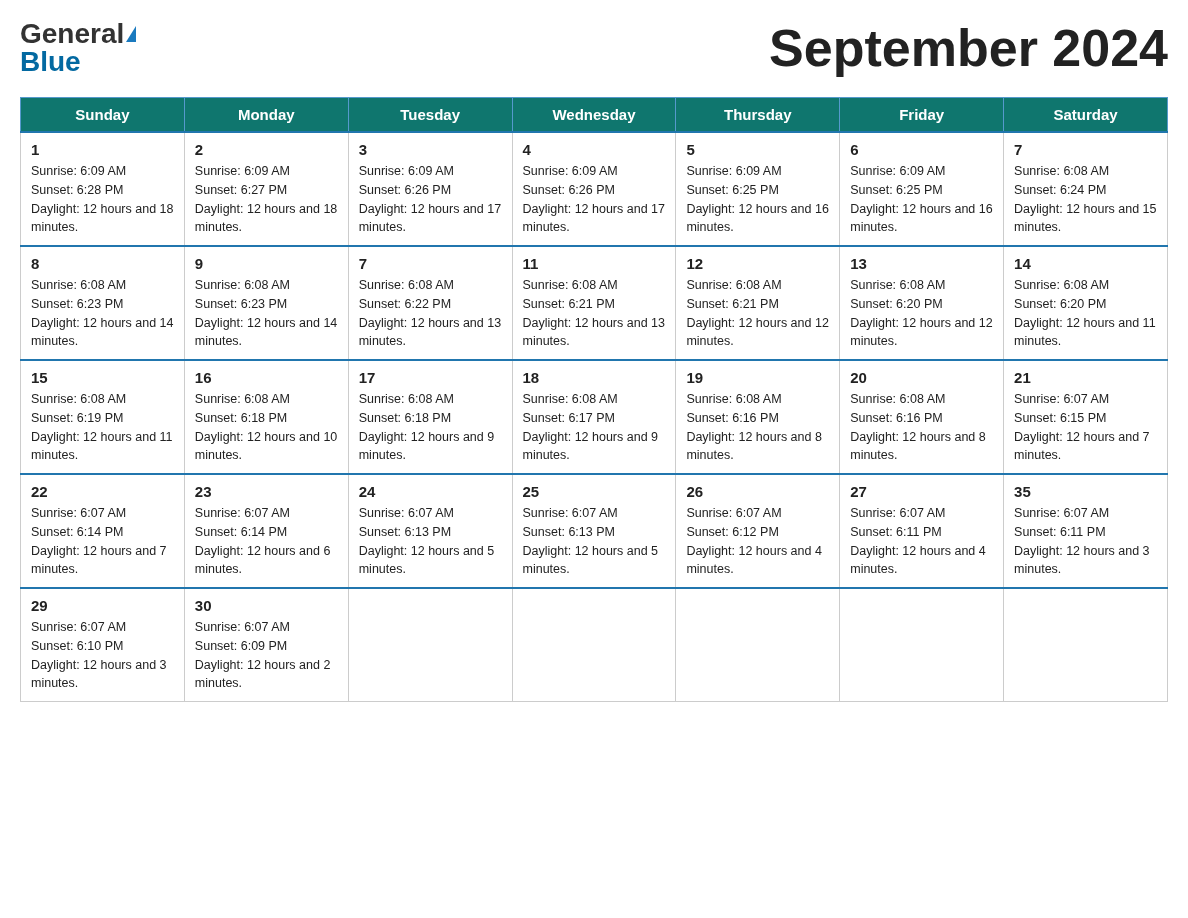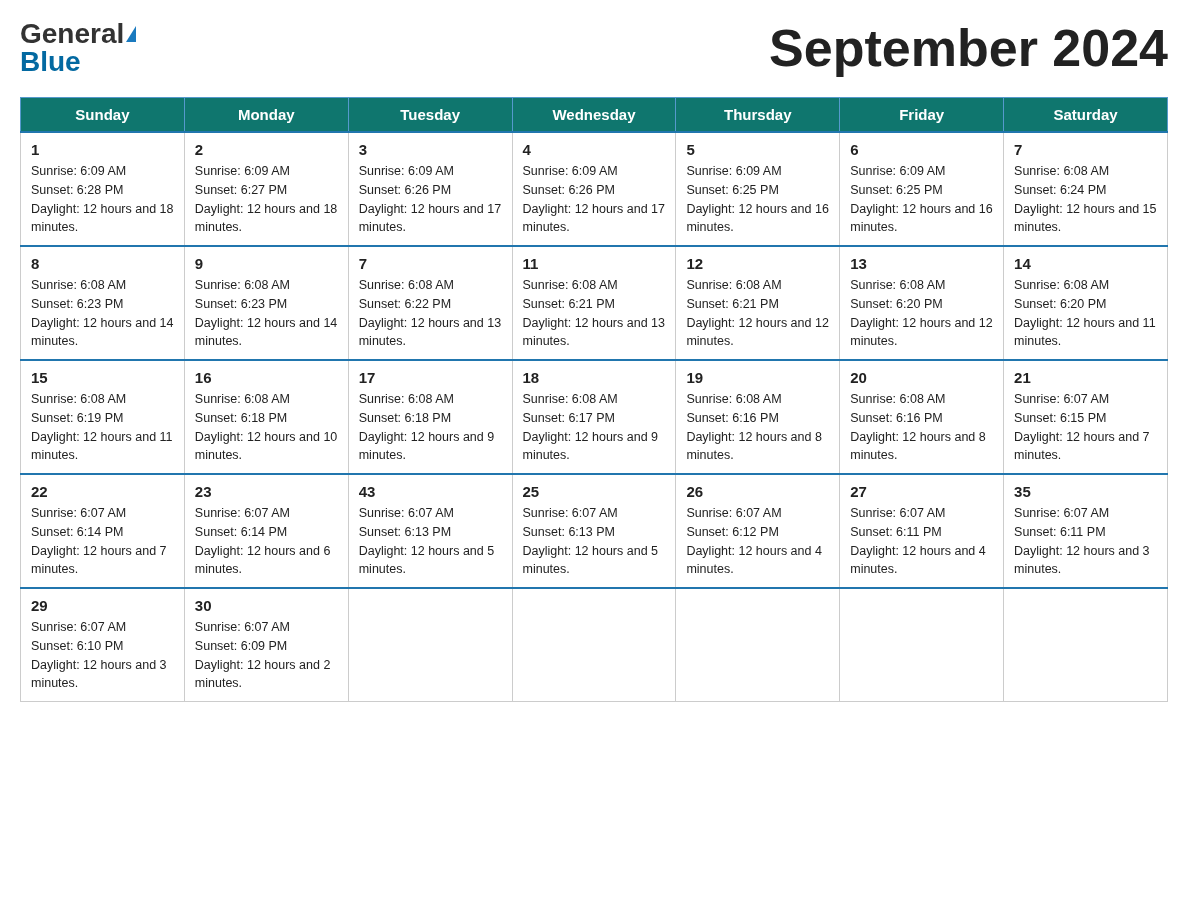--- a/index.html
+++ b/index.html
@@ -311,21 +311,21 @@
       </td>
         <td>
         <span class="day-num">23</span>
         <div class="day-info">
           Sunrise: 6:07 AM<br>
           Sunset: 6:14 PM<br>
           Daylight: 12 hours and 6 minutes.
         </div>
       </td>
         <td>
-        <span class="day-num">43</span>
+        <span class="day-num">24</span>
         <div class="day-info">
           Sunrise: 6:07 AM<br>
           Sunset: 6:13 PM<br>
           Daylight: 12 hours and 5 minutes.
         </div>
       </td>
         <td>
         <span class="day-num">25</span>
         <div class="day-info">
           Sunrise: 6:07 AM<br>

